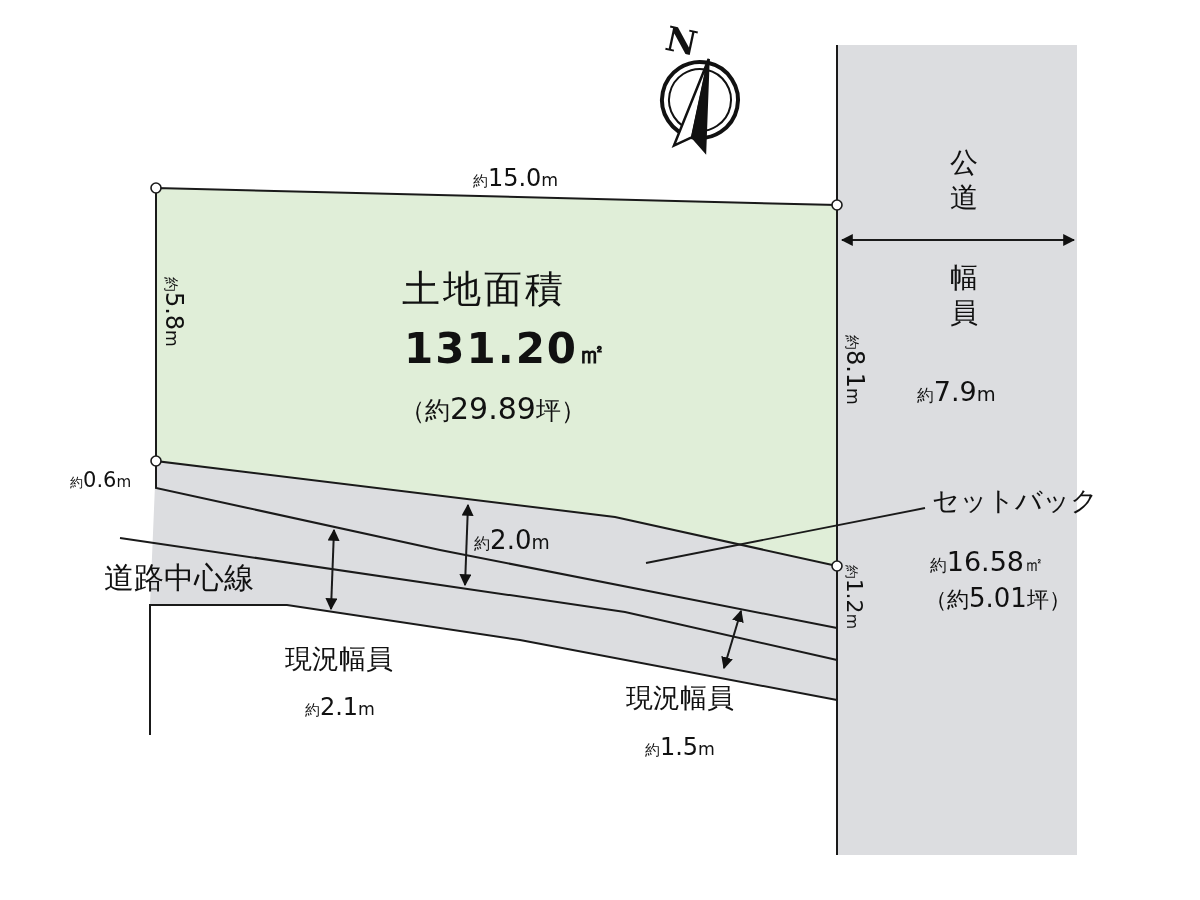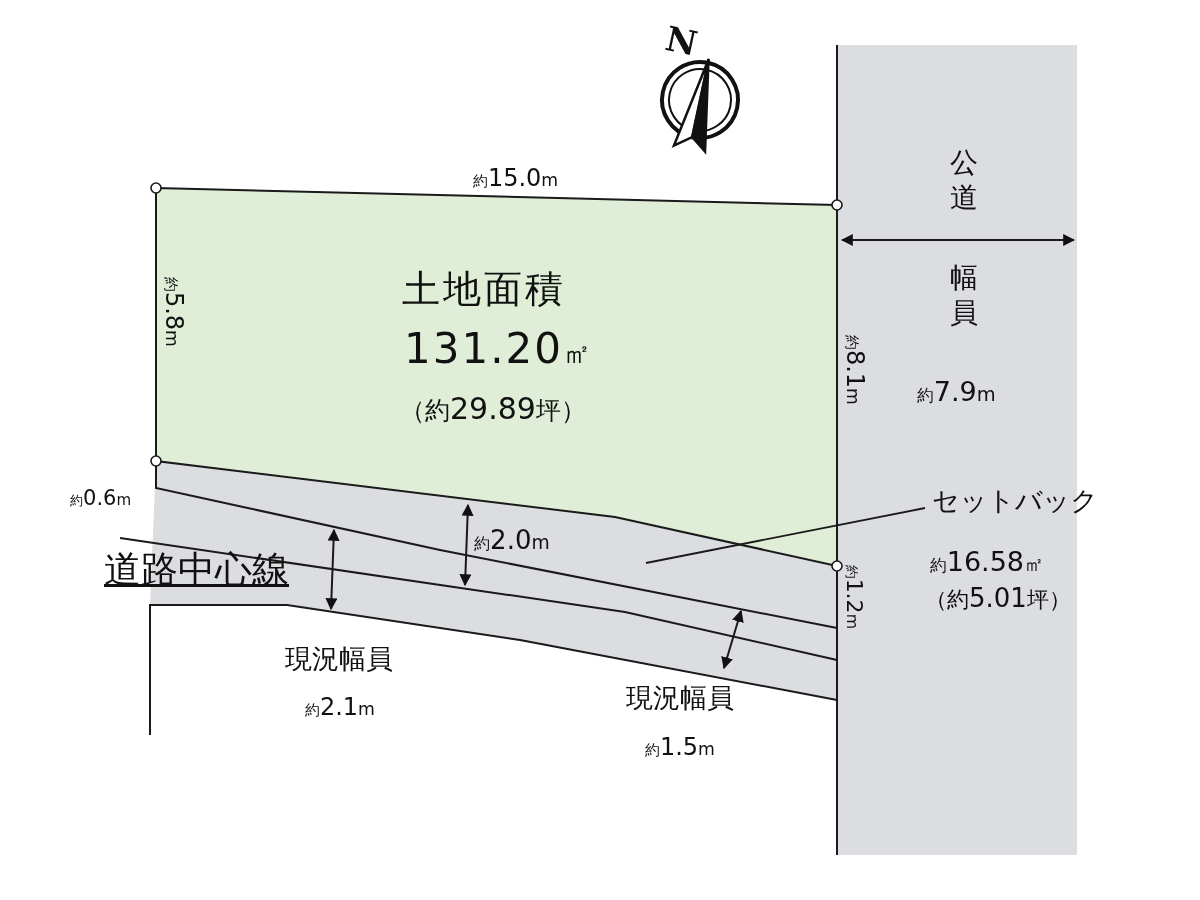--- a/index.html
+++ b/index.html
@@ -4,21 +4,21 @@
 <style>
   html, body { margin: 0; padding: 0; background: #ffffff; }
   body { width: 1200px; height: 900px; position: relative; overflow: hidden;
          font-family: "DejaVu Sans", "Liberation Sans", sans-serif; color: #111; }
   svg.plan { position: absolute; left: 0; top: 0; }
   .lbl { position: absolute; white-space: nowrap; color: #111; line-height: 1; }
   .yaku { font-size: 0.62em; }
   .unit { font-size: 0.72em; }
   .vert { writing-mode: vertical-rl; text-orientation: sideways; }
   .title-area { font-size: 38px; letter-spacing: 3px; }
-  .area-num { font-size: 42px; letter-spacing: 2px; font-weight: 400; }
+  .area-num { font-size: 42px; letter-spacing: 2px; font-weight: 700; }
   .area-tsubo { font-size: 25px; }
   .meas { font-size: 24px; }
   .jp { font-size: 27px; }
   .road-label { font-size: 28px; text-align: center; line-height: 1.25; }
 </style>
 </head>
 <body>
 
 <svg class="plan" width="1200" height="900" viewBox="0 0 1200 900">
   <defs>
@@ -90,41 +90,41 @@
     <div>道</div>
 </div>
 <div class="lbl road-label" style="left:950px; top:260px;">
   <div>幅</div>
     <div>員</div>
 </div>
 <div class="lbl meas" style="left:917px; top:350px; font-size:27px;margin-top:28px;">
   <span class="yaku">約</span><span>7.9</span><span class="unit">m</span>
 </div>
 
-<div class="lbl meas" style="left:70px; top:488px; font-size:21px;">
+<div class="lbl meas" style="left:70px; top:470px; font-size:21px;">
   <span class="yaku">約</span><span>0.6</span><span class="unit">m</span>
 </div>
 
 <div class="lbl meas vert" style="left:843px; top:565px; font-size:22px;">
   <span class="yaku">約</span><span>1.2</span><span class="unit">m</span>
 </div>
 
 <div class="lbl meas" style="left:474px; top:527px; font-size:26px;">
   <span class="yaku">約</span><span>2.0</span><span class="unit">m</span>
 </div>
 
 <div class="lbl" style="left:932px; top:487px; font-size:27px;">セットバック</div>
 <div class="lbl" style="left:930px; top:548px; font-size:27px;">
   <span class="yaku">約</span><span>16.58</span><span style="font-size:20px;">㎡</span>
 </div>
 <div class="lbl" style="left:925px; top:585px; font-size:22px;">
   <span>（約</span><span style="font-size:26px;">5.01</span><span>坪）</span>
 </div>
 
-<div class="lbl jp" style="left:104px; top:551px; font-size:37px;text-decoration:underline;">道路中心線</div>
+<div class="lbl jp" style="left:104px; top:563px; font-size:30px;">道路中心線</div>
 
 <div class="lbl jp" style="left:285px; top:645px;">現況幅員</div>
 <div class="lbl meas" style="left:305px; top:695px;">
   <span class="yaku">約</span><span>2.1</span><span class="unit">m</span>
 </div>
 
 <div class="lbl jp" style="left:626px; top:684px;">現況幅員</div>
 <div class="lbl meas" style="left:645px; top:735px;">
   <span class="yaku">約</span><span>1.5</span><span class="unit">m</span>
 </div>

